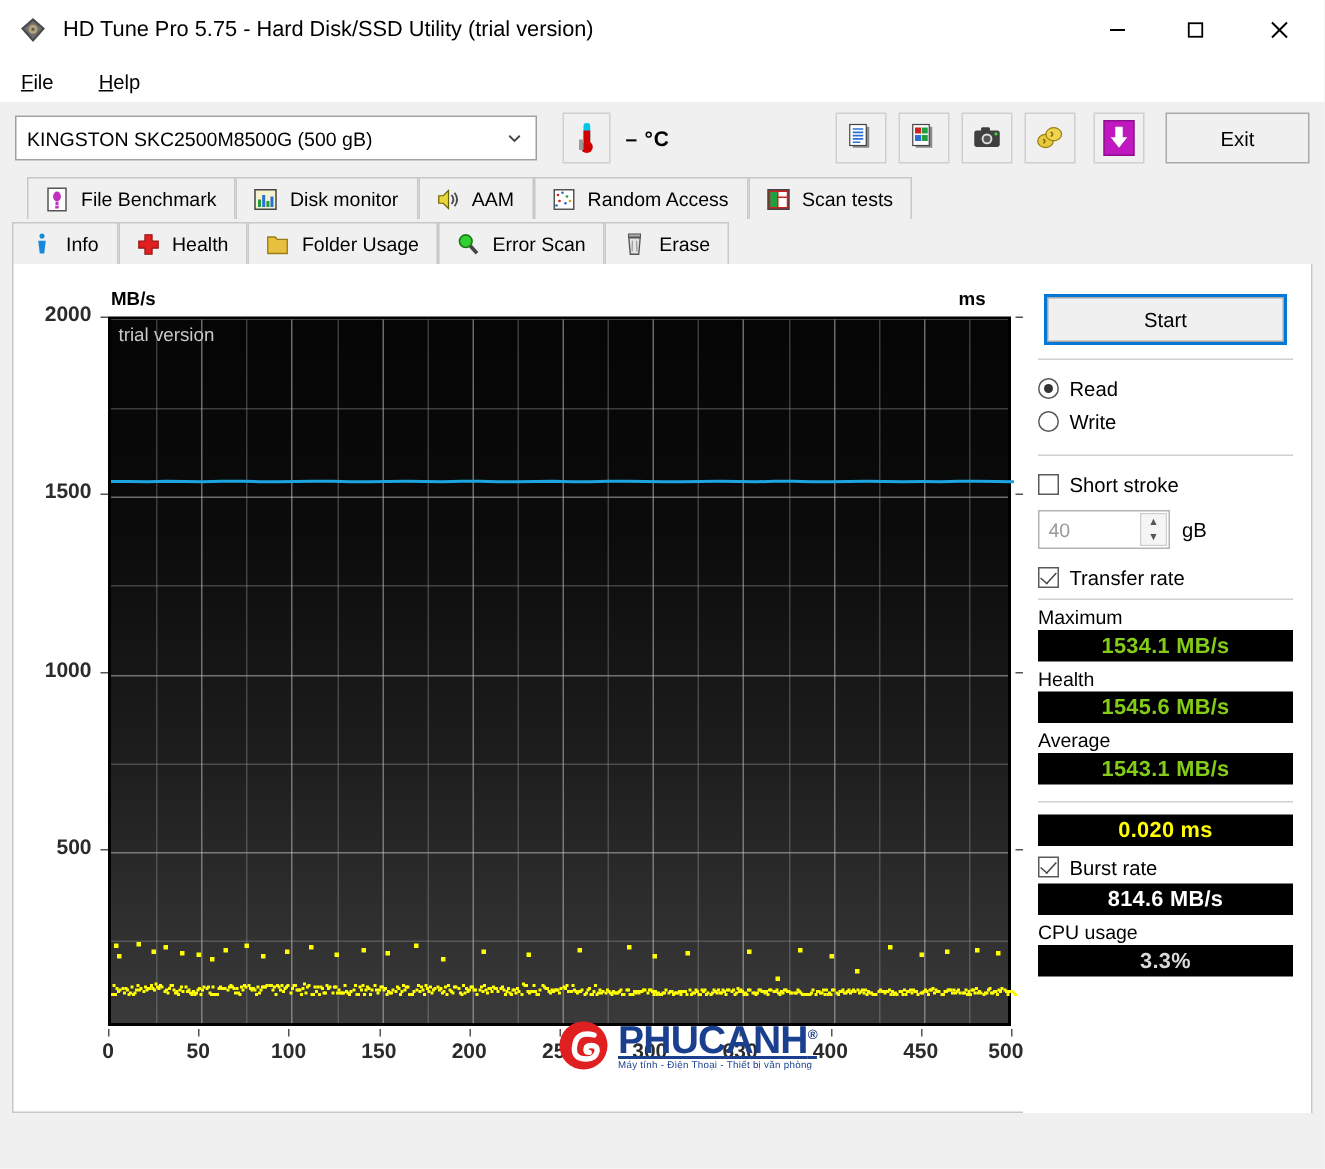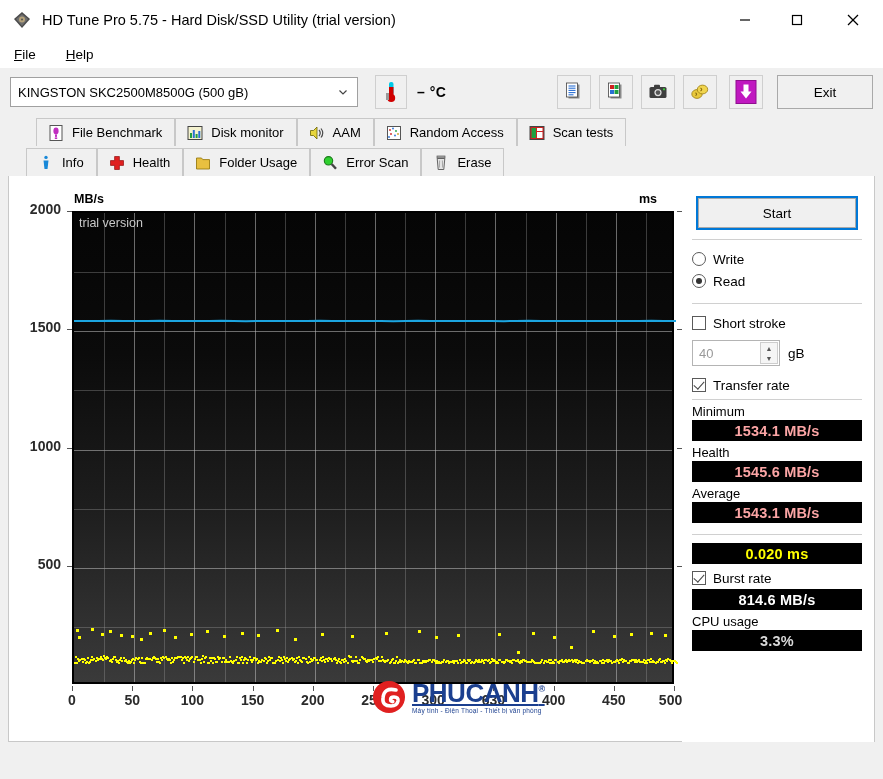--- a/index.html
+++ b/index.html
@@ -103,21 +103,21 @@
     width: 96px; height: 34px;
     background: #f0f0f0;
     border: 1px solid #a9a9a9;
     display: flex; align-items: center; justify-content: center;
     font-size: 13.5px; color: #000;
   }
 
   
   .tabs-wrap {
     background: #f0f0f0;
-    padding: 0 26px;
+    padding: 0 8px;
     position: relative;
   }
   .tabrow {
     display: flex;
     height: 30px;
     align-items: flex-end;
   }
   .tabrow.row1 { padding-left: 10px; }
   .tab {
     height: 28px;
@@ -343,21 +343,21 @@
     margin: 4px 0 1px 2px;
   }
   .stat-value {
     height: 21px;
     background: #000;
     display: flex; align-items: center; justify-content: center;
     font-size: 14.5px; font-weight: bold;
     margin: 0 2px;
     letter-spacing: .2px;
   }
-  .stat-value.cyan { color: #fca5a5; }
+  .stat-value.cyan { color: #84cc16; }
   .stat-value.yellow { color: #ffff00; }
   .stat-value.white { color: #ffffff; }
   .stat-value.gray { color: #d9d9d9; }
 </style>
 </head>
 <body>
 
 <div class="titlebar">
   <svg class="title-icon" viewBox="0 0 20 20">
     <polygon points="10,2 18,9 10,18 2,9" fill="#4a4a4a"></polygon>
@@ -1261,26 +1261,26 @@
 
   <div class="sidebar">
 
     <div class="start-btn">
       <span>Start</span>
     </div>
 
     <div class="divider"></div>
 
     <div class="opt-row">
+      <span class="radio on"></span>
+      <span>Read</span>
+    </div>
+    <div class="opt-row">
       <span class="radio"></span>
       <span>Write</span>
-    </div>
-    <div class="opt-row">
-      <span class="radio on"></span>
-      <span>Read</span>
     </div>
 
     <div class="divider"></div>
 
     <div class="opt-row">
       <span class="checkbox"></span>
       <span>Short stroke</span>
     </div>
 
     <div class="spin-row">
@@ -1294,21 +1294,21 @@
       <span class="spin-unit">gB</span>
     </div>
 
     <div class="opt-row" style="margin-top:8px;">
       <span class="checkbox on"></span>
       <span>Transfer rate</span>
     </div>
 
     <div class="divider" style="margin:3px 2px 1px 2px;"></div>
 
-    <div class="stat-label">Minimum</div>
+    <div class="stat-label">Maximum</div>
     <div class="stat-value cyan">1534.1 MB/s</div>
 
     <div class="stat-label">Health</div>
     <div class="stat-value cyan">1545.6 MB/s</div>
 
     <div class="stat-label">Average</div>
     <div class="stat-value cyan">1543.1 MB/s</div>
 
     <div class="divider"></div>
 

